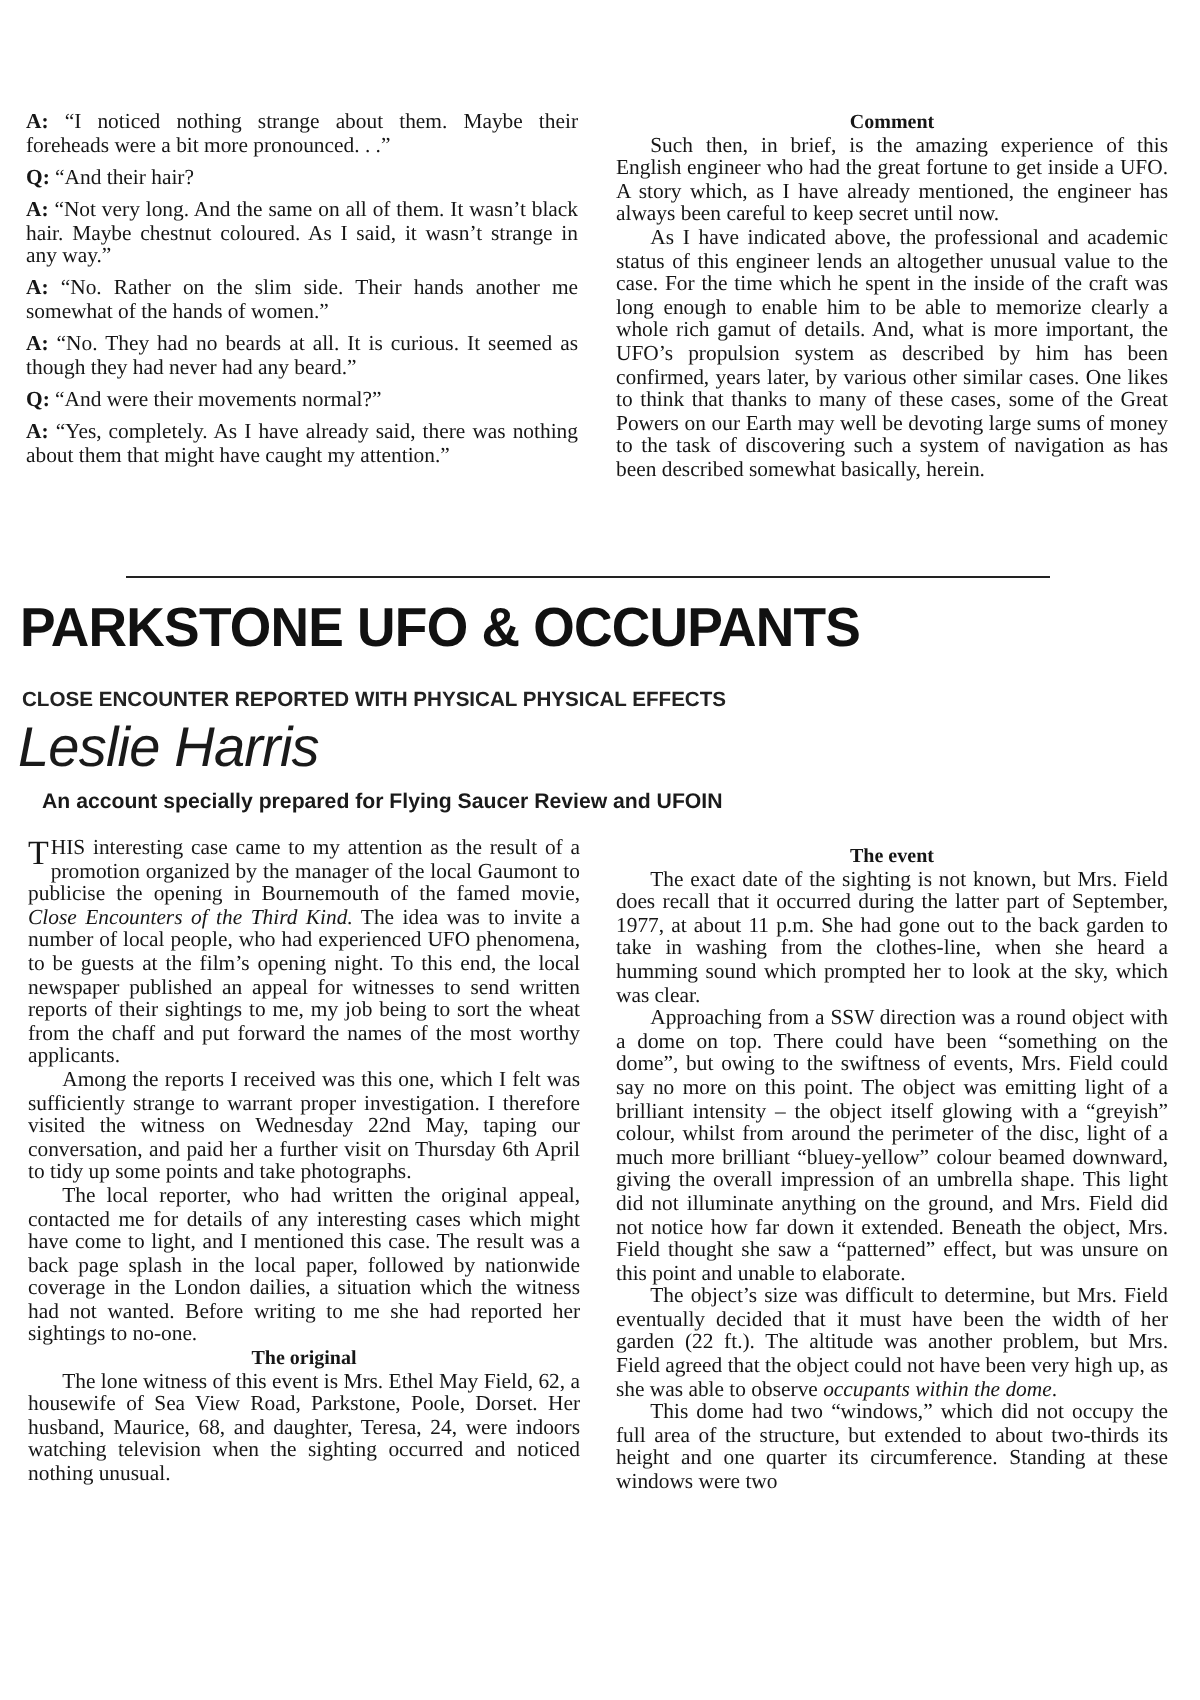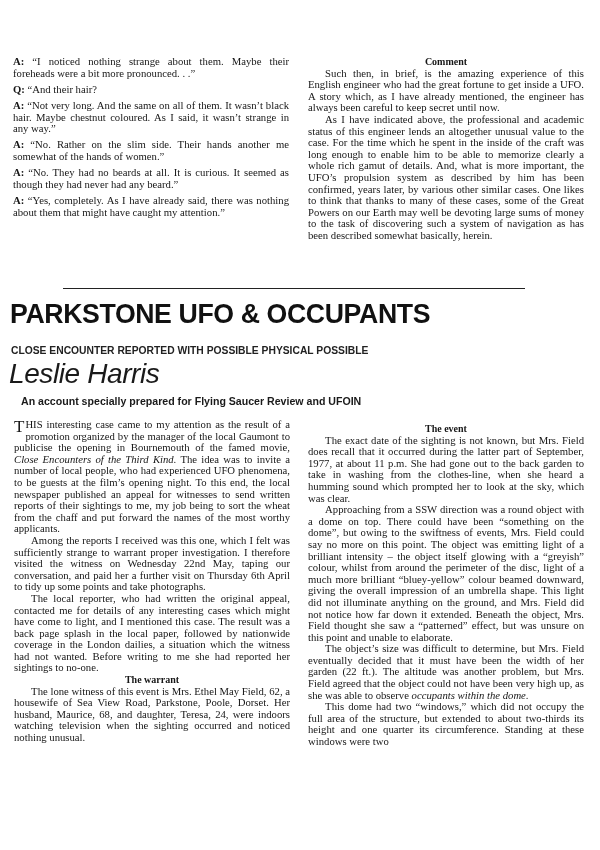--- a/index.html
+++ b/index.html
@@ -20,41 +20,42 @@
 </style>
 </head>
 <body>
 
 <div class="col qa" style="left:13px; top:56px; width:276px;">
   <p><span class="spk">A:</span> <span>“I noticed nothing strange about them. Maybe their foreheads were a bit more pronounced. . .”</span></p>
   <p><span class="spk">Q:</span> <span>“And their hair?</span></p>
   <p><span class="spk">A:</span> <span>“Not very long. And the same on all of them. It wasn’t black hair. Maybe chestnut coloured. As I said, it wasn’t strange in any way.”</span></p>
   <p><span class="spk">A:</span> <span>“No. Rather on the slim side. Their hands another me somewhat of the hands of women.”</span></p>
   <p><span class="spk">A:</span> <span>“No. They had no beards at all. It is curious. It seemed as though they had never had any beard.”</span></p>
+  <p><span class="spk">Q:</span> <span>“And were their movements normal?”</span></p>
   <p><span class="spk">A:</span> <span>“Yes, completely. As I have already said, there was nothing about them that might have caught my attention.”</span></p>
 </div>
 
 <div class="col" style="left:308px; top:56px; width:276px;">
   <p class="subhead">Comment</p>
   <p class="indent">Such then, in brief, is the amazing experience of this English engineer who had the great fortune to get inside a UFO. A story which, as I have already mentioned, the engineer has always been careful to keep secret until now.</p>
   <p class="indent">As I have indicated above, the professional and academic status of this engineer lends an altogether unusual value to the case. For the time which he spent in the inside of the craft was long enough to enable him to be able to memorize clearly a whole rich gamut of details. And, what is more important, the UFO’s propulsion system as described by him has been confirmed, years later, by various other similar cases. One likes to think that thanks to many of these cases, some of the Great Powers on our Earth may well be devoting large sums of money to the task of discovering such a system of navigation as has been described somewhat basically, herein.</p>
 </div>
 
 <div class="rule"></div>
 
 <div class="title">PARKSTONE UFO &amp; OCCUPANTS</div>
-<div class="kicker">CLOSE ENCOUNTER REPORTED WITH POSSIBLE PHYSICAL POSSIBLE</div>
+<div class="kicker">CLOSE ENCOUNTER REPORTED WITH PHYSICAL PHYSICAL EFFECTS</div>
 <div class="author">Leslie Harris</div>
 <div class="standfirst">An account specially prepared for Flying Saucer Review and UFOIN</div>
 
 <div class="col" style="left:14px; top:419px; width:276px;">
   <p><span class="dropcap">T</span><span>HIS interesting case came to my attention as the result of a promotion organized by the manager of the local Gaumont to publicise the opening in Bournemouth of the famed movie, </span><span class="ital">Close Encounters of the Third Kind.</span><span> The idea was to invite a number of local people, who had experienced UFO phenomena, to be guests at the film’s opening night. To this end, the local newspaper published an appeal for witnesses to send written reports of their sightings to me, my job being to sort the wheat from the chaff and put forward the names of the most worthy applicants.</span></p>
   <p class="indent">Among the reports I received was this one, which I felt was sufficiently strange to warrant proper investigation. I therefore visited the witness on Wednesday 22nd May, taping our conversation, and paid her a further visit on Thursday 6th April to tidy up some points and take photographs.</p>
   <p class="indent">The local reporter, who had written the original appeal, contacted me for details of any interesting cases which might have come to light, and I mentioned this case. The result was a back page splash in the local paper, followed by nationwide coverage in the London dailies, a situation which the witness had not wanted. Before writing to me she had reported her sightings to no-one.</p>
-  <p class="subhead">The warrant</p>
+  <p class="subhead">The original</p>
   <p class="indent">The lone witness of this event is Mrs. Ethel May Field, 62, a housewife of Sea View Road, Parkstone, Poole, Dorset. Her husband, Maurice, 68, and daughter, Teresa, 24, were indoors watching television when the sighting occurred and noticed nothing unusual.</p>
 </div>
 
 <div class="col" style="left:308px; top:423px; width:276px;">
   <p class="subhead">The event</p>
   <p class="indent">The exact date of the sighting is not known, but Mrs. Field does recall that it occurred during the latter part of September, 1977, at about 11 p.m. She had gone out to the back garden to take in washing from the clothes-line, when she heard a humming sound which prompted her to look at the sky, which was clear.</p>
   <p class="indent">Approaching from a SSW direction was a round object with a dome on top. There could have been “something on the dome”, but owing to the swiftness of events, Mrs. Field could say no more on this point. The object was emitting light of a brilliant intensity – the object itself glowing with a “greyish” colour, whilst from around the perimeter of the disc, light of a much more brilliant “bluey-yellow” colour beamed downward, giving the overall impression of an umbrella shape. This light did not illuminate anything on the ground, and Mrs. Field did not notice how far down it extended. Beneath the object, Mrs. Field thought she saw a “patterned” effect, but was unsure on this point and unable to elaborate.</p>
   <p class="indent"><span>The object’s size was difficult to determine, but Mrs. Field eventually decided that it must have been the width of her garden (22 ft.). The altitude was another problem, but Mrs. Field agreed that the object could not have been very high up, as she was able to observe </span><span class="ital">occupants within the dome</span><span>.</span></p>
   <p class="indent">This dome had two “windows,” which did not occupy the full area of the structure, but extended to about two-thirds its height and one quarter its circumference. Standing at these windows were two</p>
 </div>

